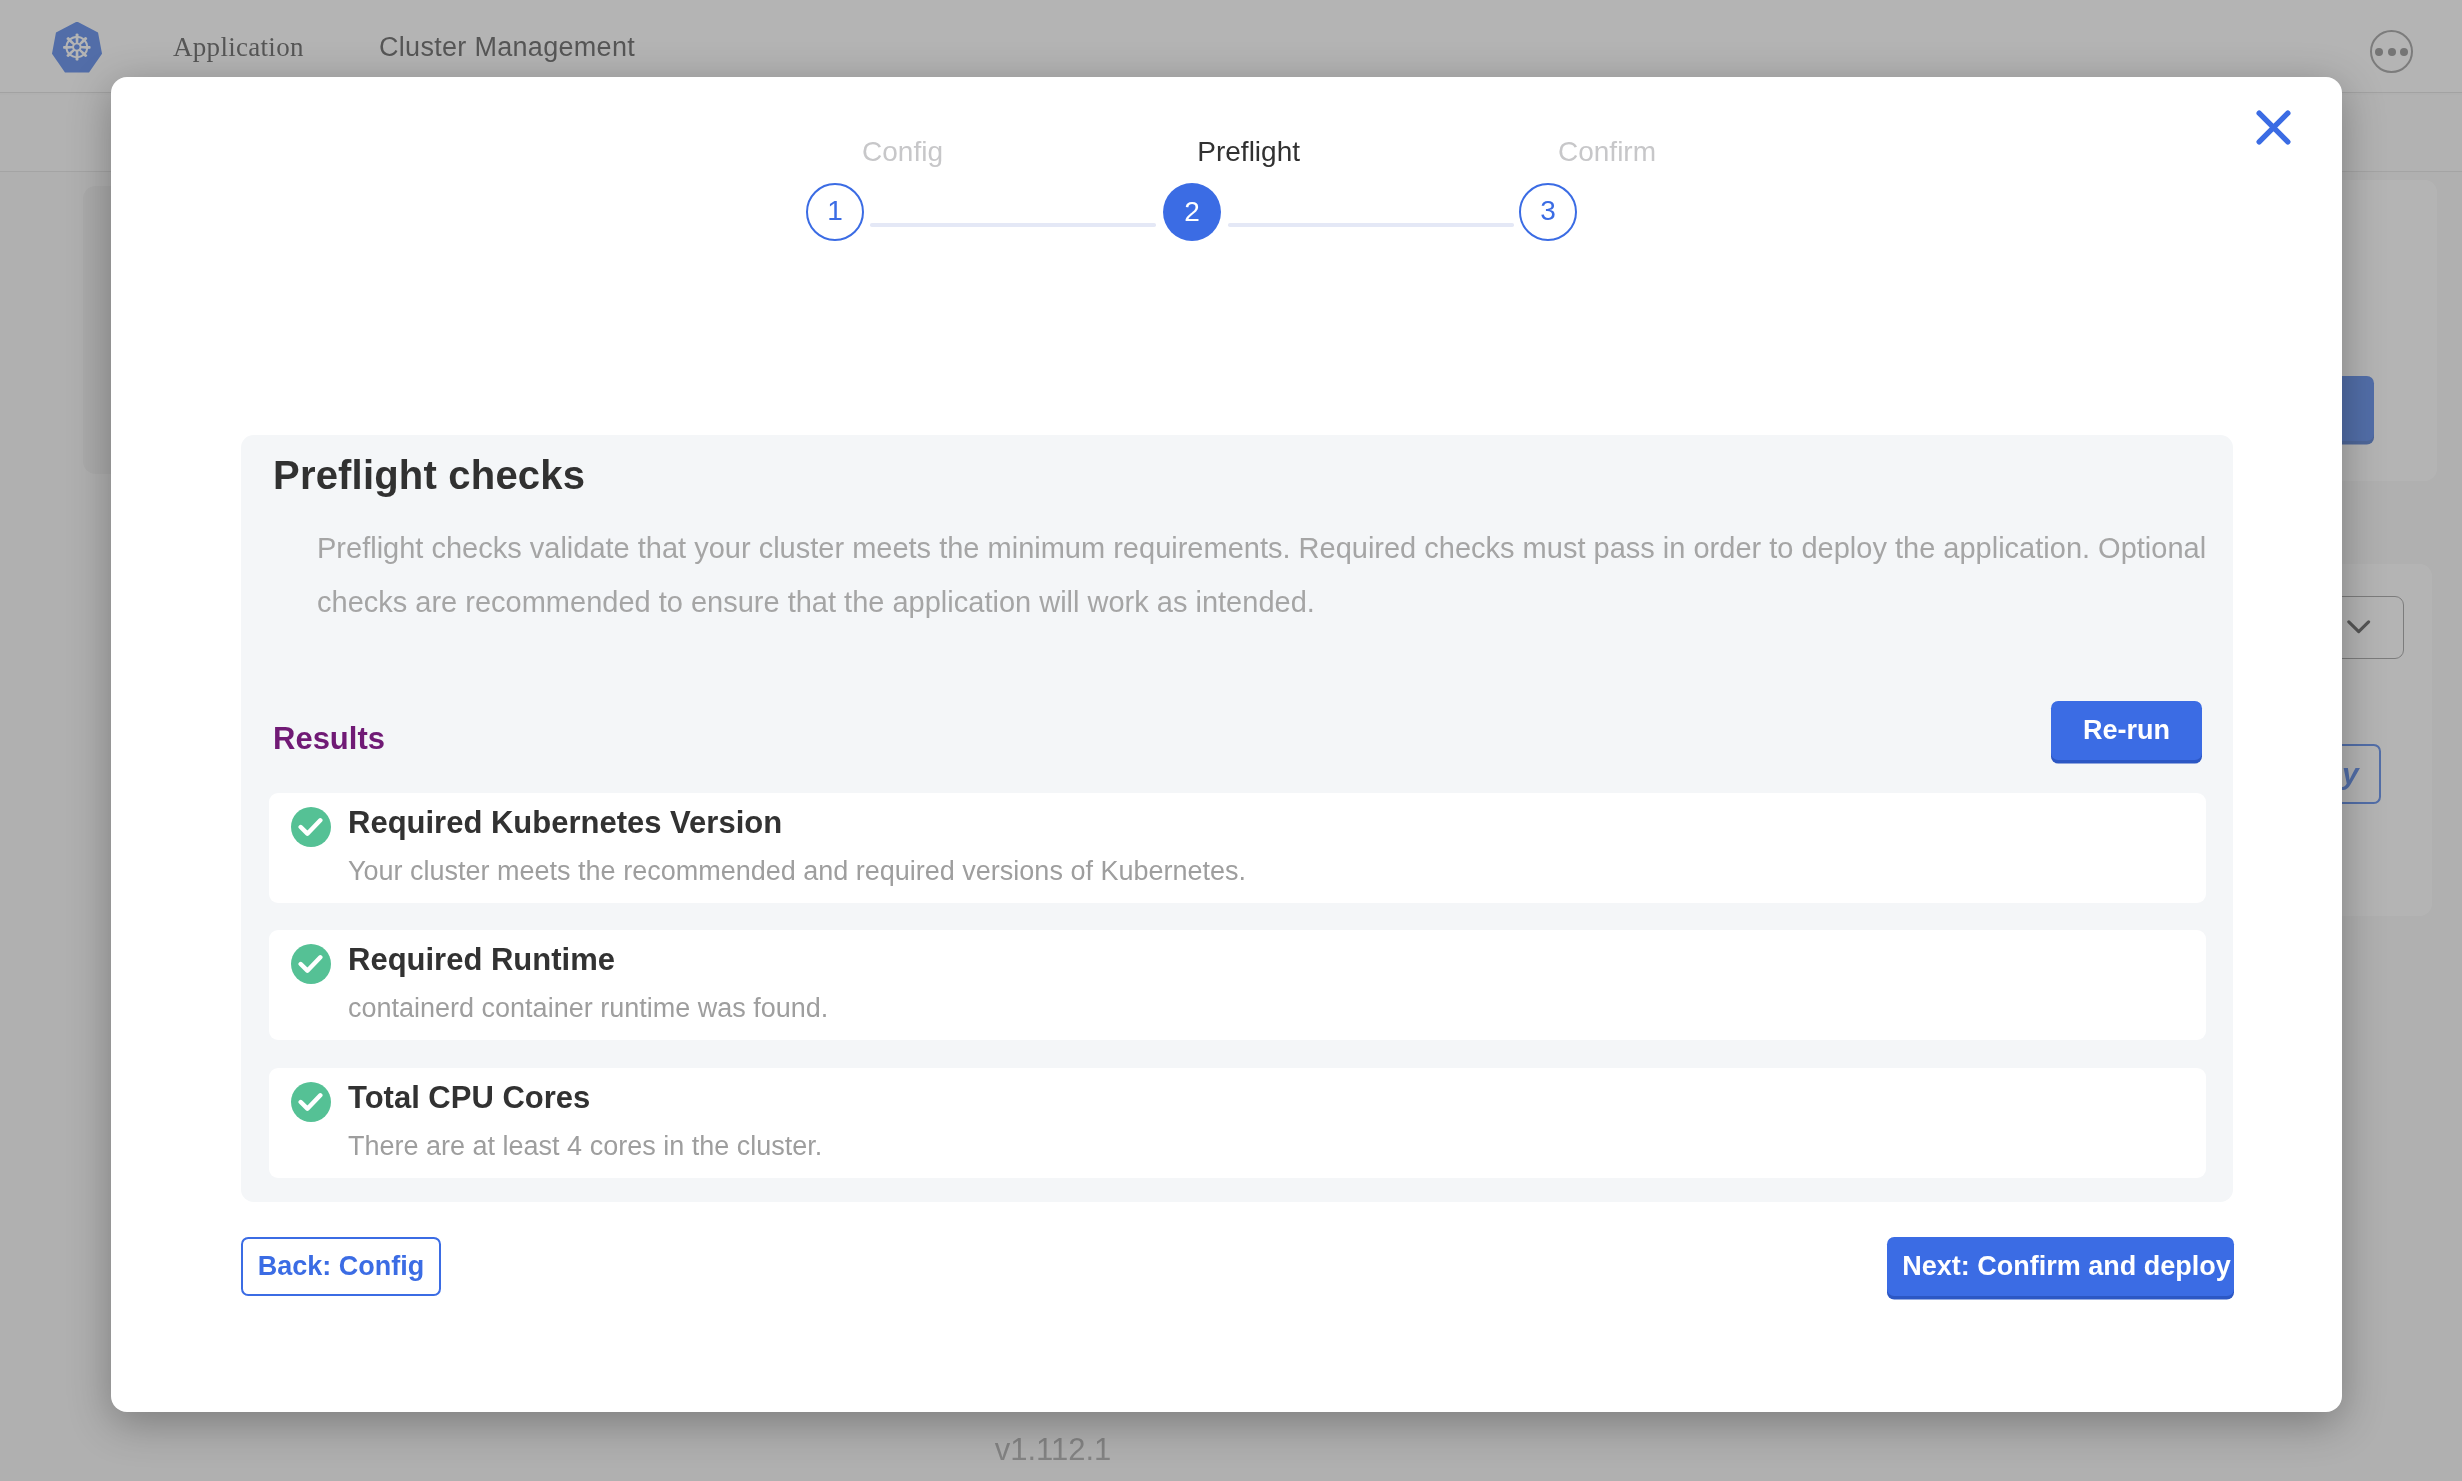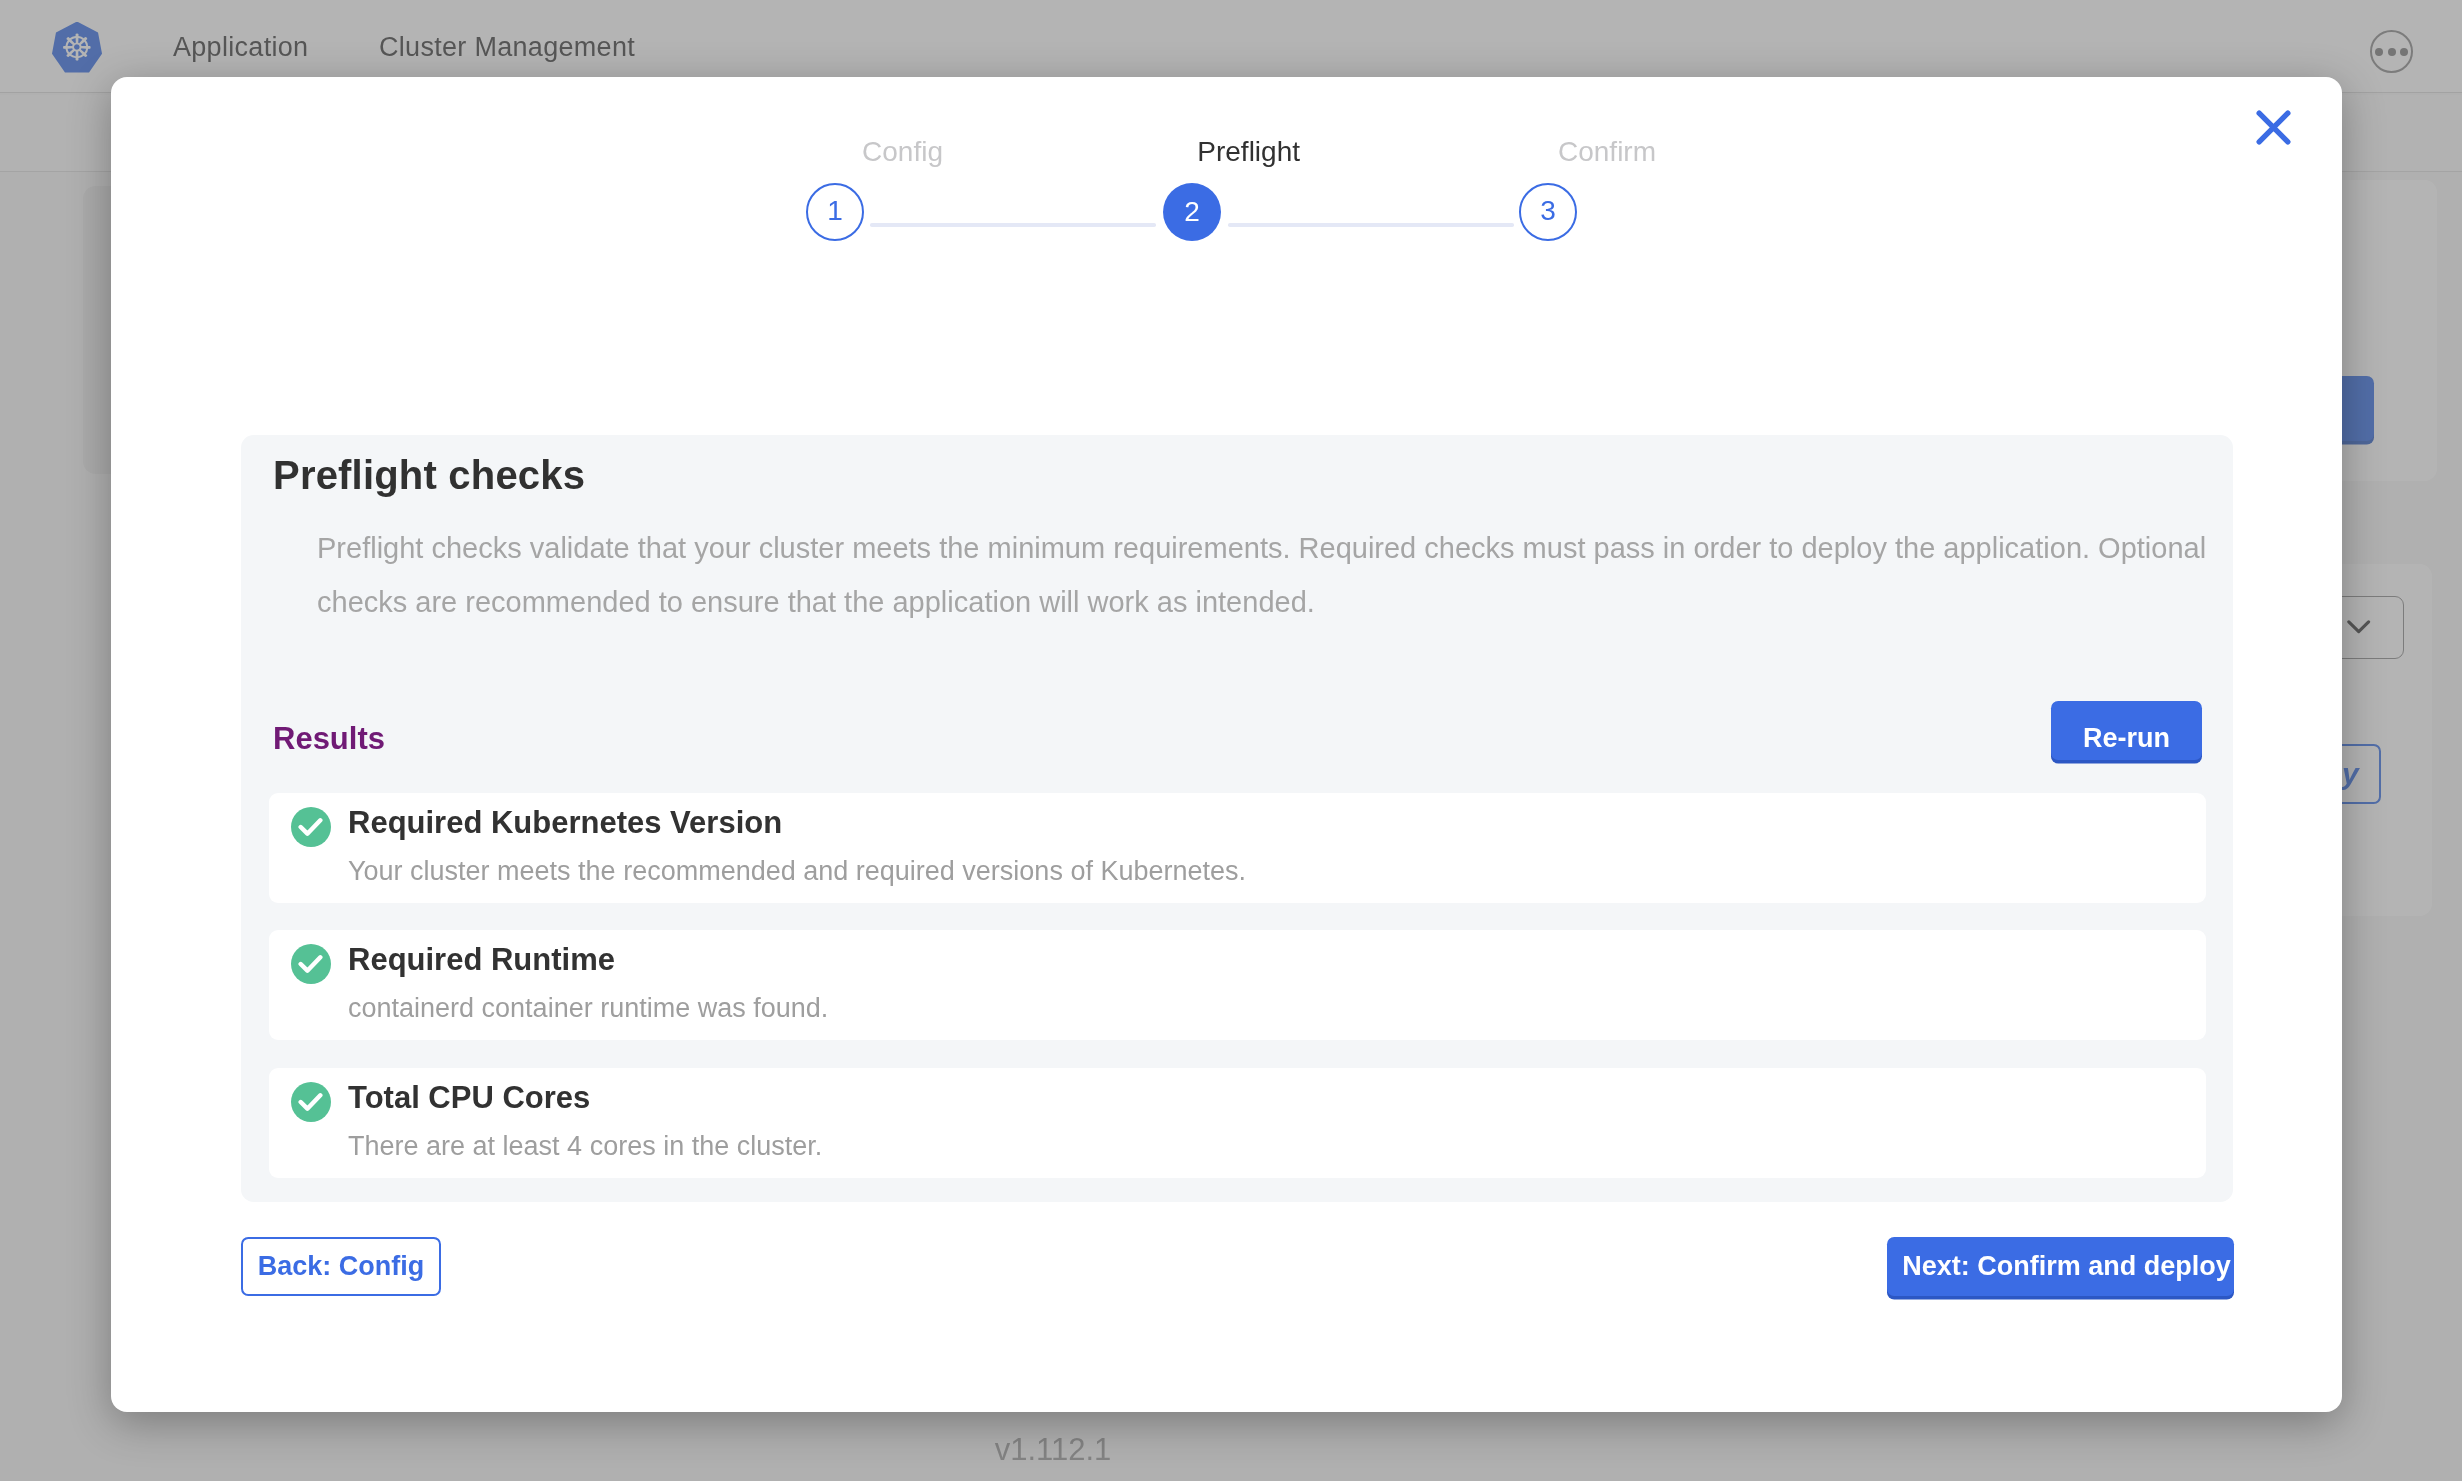--- a/index.html
+++ b/index.html
@@ -11,21 +11,21 @@
   .abs { position:absolute; }
 
   
   .bg-nav { left:0; top:0; width:2462px; height:93px; background:#ffffff; border-bottom:1.8px solid #d9d9d9; }
   .k8s-logo {
     left:52px; top:21.6px; width:50px; height:52px; background:#326ce5;
     clip-path:polygon(50% 0%, 92% 21%, 100% 62%, 74% 98%, 26% 98%, 0% 62%, 8% 21%);
     color:#ffffff; font-size:36px; line-height:52px; text-align:center;
   }
   .nav-tab { top:32px; font-size:27px; color:#3c3c3c; letter-spacing:0.3px; cursor:pointer; }
-  .nav-tab.t1 { left:173px; }
+  .nav-tab.t1 { left:173px;font-family:Liberation Serif, serif; }
   .nav-tab.t2 { left:379px; }
   .kebab {
     left:2370px; top:30px; width:43px; height:43px; border:2.7px solid #8a8a8a; border-radius:50%;
     display:flex; align-items:center; justify-content:center; gap:4.5px;
   }
   .kebab i { width:8px; height:8px; border-radius:50%; background:#7b7b7b; }
   .bg-subheader { left:0; top:95px; width:2462px; height:77px; background:#fbfbfb; border-bottom:1.8px solid #dedede; }
   .bg-content { left:0; top:174px; width:2462px; height:1307px; background:#f7f7f7; }
   .bg-card-left { left:83px; top:186px; width:126px; height:288px; background:#ececec; border-radius:12.6px; }
   .bg-card-r1 { left:2220px; top:180px; width:217px; height:301px; background:#ffffff; border-radius:12.6px; }
@@ -66,21 +66,21 @@
   .s1 { left:616px; } .s2 { left:973px; } .s3 { left:1329px; }
   .connector { top:146px; height:3.6px; background:#e4e8f6; border-radius:1.8px; }
   .c1 { left:759px; width:286px; } .c2 { left:1117px; width:286px; }
 
   
   .panel { left:130px; top:358px; width:1992px; height:767px; background:#f4f6f8; border-radius:12.6px; }
   .panel-title { left:32px; top:18px; font-size:40px; font-weight:bold; color:#313131; letter-spacing:0.2px; }
   .panel-desc { left:32px; top:86px; width:1905px; font-size:29px; line-height:54px; color:#a5a5a5;margin-left:44px; }
   .results-label { left:32px; top:286px; font-size:31px; font-weight:bold; color:#701a75; }
   .rerun-btn {
-    right:31px; top:266px; height:59px; padding:8px 32px; background:#3b6ce4; border-radius:7.2px;
+    right:31px; top:266px; height:59px; padding:0 32px; background:#3b6ce4; border-radius:7.2px;
     color:#ffffff; font-size:27px; font-weight:bold; line-height:58px;
     box-shadow:0 3.6px 0 #2c57c4; cursor:pointer;
   }
 
   .check-card { left:28px; width:1937px; height:110px; background:#ffffff; border-radius:9px; }
   .cc1 { top:358px; } .cc2 { top:495px; } .cc3 { top:633px; }
   .check-icon {
     left:21.6px; top:13.5px; width:40px; height:40px; border-radius:50%; background:#55c195;
     display:flex; align-items:center; justify-content:center;
   }

